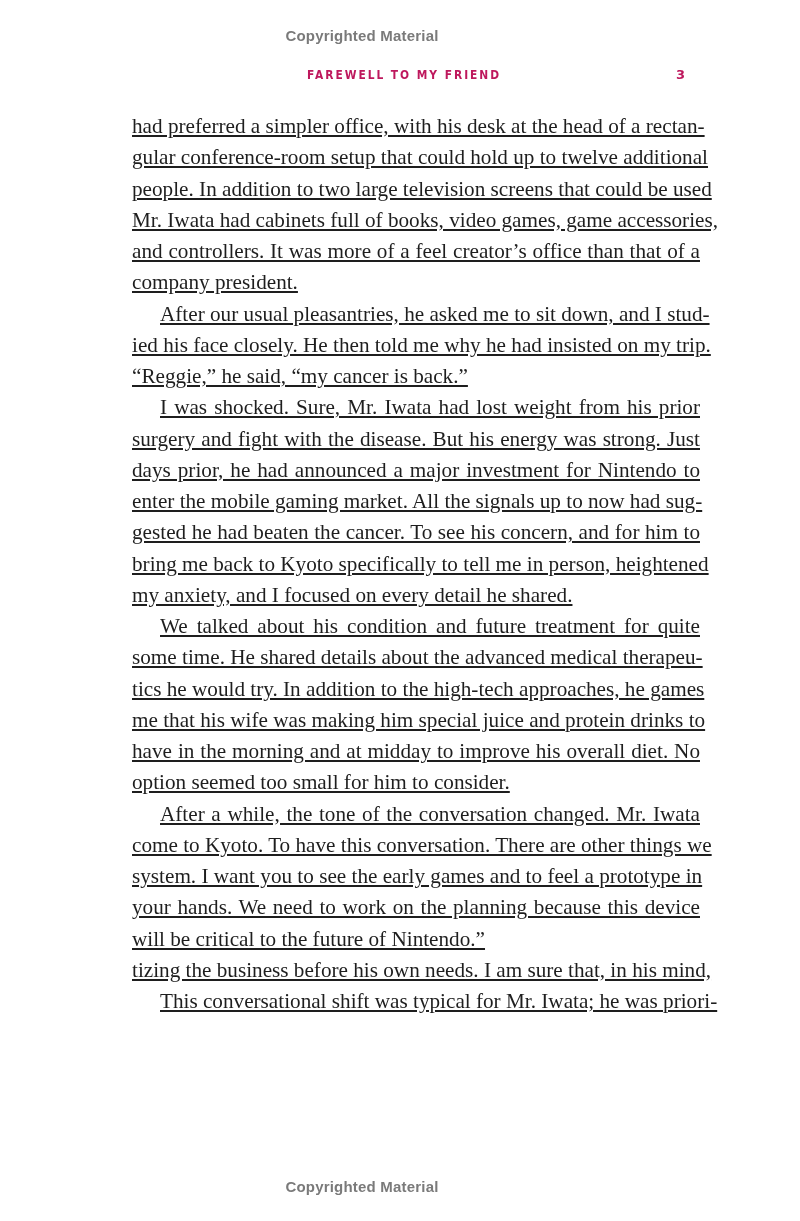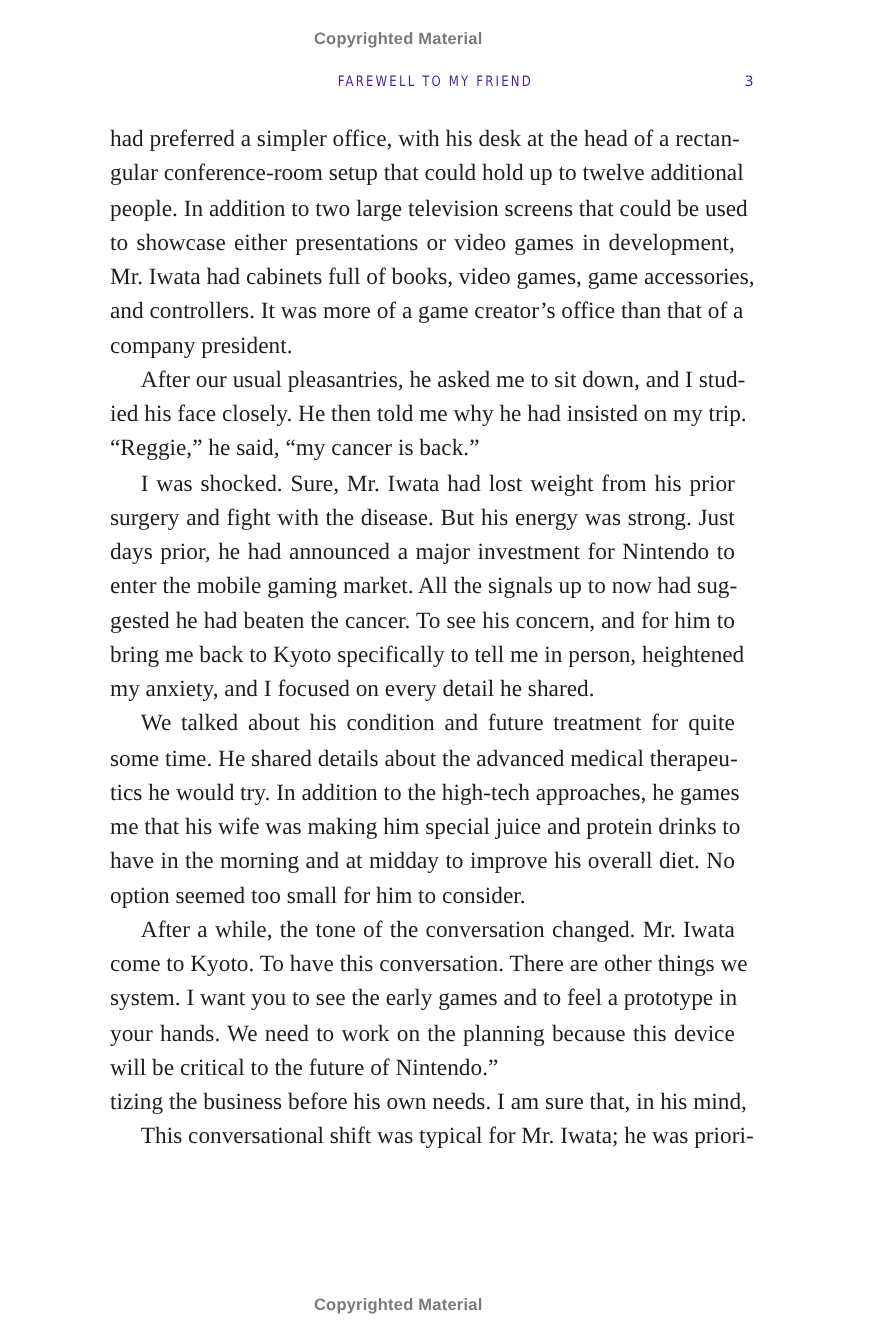--- a/index.html
+++ b/index.html
@@ -28,48 +28,49 @@
     .watermark.top { top: 27px; }
     .watermark.bottom { top: 1178px; }
 
     .running-head {
       position: absolute;
       top: 67px;
       left: 117px;
       width: 568px;
       height: 20px;
       font-family: "DejaVu Sans", sans-serif;
-      font-weight: normal;
+      font-weight: bold;
       font-size: 13px;
       letter-spacing: 2.4px;
-      color: #4c1d95;
+      color: #be185d;
     }
     .running-head .title {
       position: absolute;
       left: 190px;
       top: 0;
       transform: scaleX(0.82);
       transform-origin: left top;
     }
     .running-head .page-num {
       position: absolute;
       right: 0;
       top: 0;
       letter-spacing: 0;
     }
 
     .body-text {
       position: absolute;
       top: 111px;
-      left: 100px;
+      left: 132px;
       width: 568px;
       font-family: "Liberation Serif", serif;
       font-size: 21.2px;
       line-height: 31.25px;
       color: #1e1e1e;
+      text-decoration: underline;
     }
     .line {
       display: block;
       white-space: nowrap;
       text-align: justify;
       text-align-last: justify;
       height: 31.25px;
     }
     .line.last {
       text-align-last: left;
@@ -86,23 +87,22 @@
 <div class="running-head">
   <span class="title">FAREWELL TO MY FRIEND</span>
   <span class="page-num">3</span>
 </div>
 
 <div class="body-text">
   <div>
     <span class="line">had preferred a simpler office, with his desk at the head of a rectan-</span>
     <span class="line">gular conference-room setup that could hold up to twelve additional</span>
     <span class="line">people. In addition to two large television screens that could be used</span>
-    <span class="line">to showcase either presentations or video games in development,</span>
     <span class="line">Mr. Iwata had cabinets full of books, video games, game accessories,</span>
-    <span class="line">and controllers. It was more of a game creator’s office than that of a</span>
+    <span class="line">and controllers. It was more of a feel creator’s office than that of a</span>
     <span class="line last">company president.</span>
   </div>
   <div>
     <span class="line indent">After our usual pleasantries, he asked me to sit down, and I stud-</span>
     <span class="line">ied his face closely. He then told me why he had insisted on my trip.</span>
     <span class="line last">“Reggie,” he said, “my cancer is back.”</span>
   </div>
   <div>
     <span class="line indent">I was shocked. Sure, Mr. Iwata had lost weight from his prior</span>
     <span class="line">surgery and fight with the disease. But his energy was strong. Just</span>

